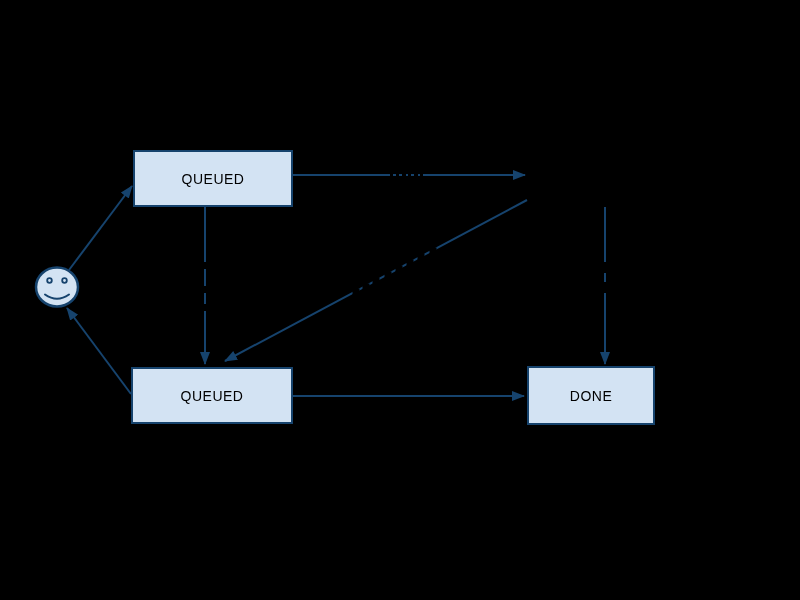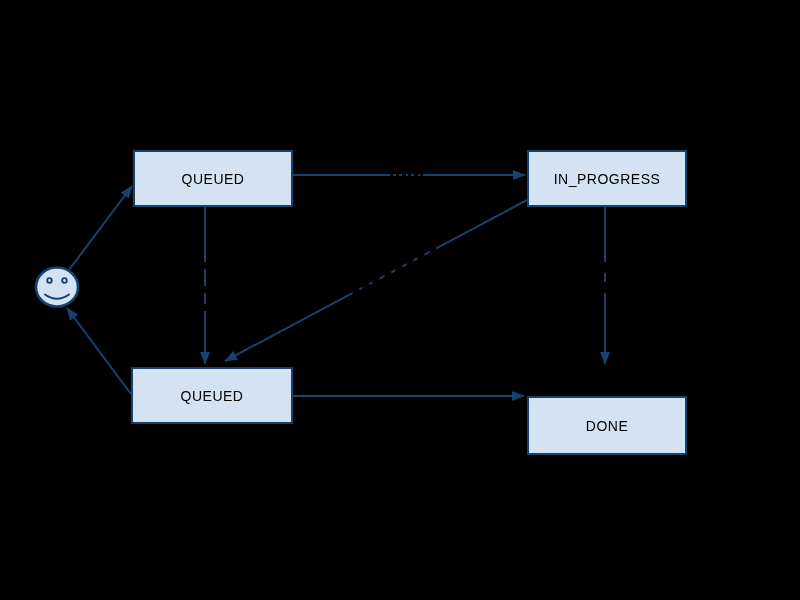--- a/index.html
+++ b/index.html
@@ -48,21 +48,21 @@
     align-items: center;
     justify-content: center;
     color: var(--node-text, #000);
     font-size: 14px;
     letter-spacing: 0.5px;
     white-space: nowrap;
   }
   #n-queued      { left: 133px; top: 150px; width: 160px; height: 57px; }
   #n-in-progress { left: 527px; top: 150px; width: 160px; height: 57px; }
   #n-error       { left: 131px; top: 367px; width: 162px; height: 57px; }
-  #n-done        { left: 527px; top: 366px; width: 160px; height: 59px; margin-top: 30px; }
+  #n-done        { left: 527px; top: 366px; width: 128px; height: 59px; }
 </style>
 </head>
 <body>
 
 <div class="stage">
 
   <svg class="edges-layer" width="800" height="600" viewBox="0 0 800 600">
     <defs>
       <marker id="ah" markerUnits="userSpaceOnUse" markerWidth="16" markerHeight="12" refX="12" refY="5" orient="auto">
         <path class="arrowhead-path" d="M0,0 L13,5 L0,10 Z"></path>
@@ -107,23 +107,20 @@
       <ellipse class="face-circle" cx="57" cy="287" rx="21" ry="19.5"></ellipse>
       <circle class="face-feature" cx="49.5" cy="280.5" r="2.3" stroke-width="1.8"></circle>
       <circle class="face-feature" cx="64.5" cy="280.5" r="2.3" stroke-width="1.8"></circle>
       <path class="face-feature" d="M45,294.5 Q57,303 69,294.5" stroke-width="2" stroke-linecap="round"></path>
     </g>
   </svg>
 
   <div class="node" id="n-queued">
     <span>QUEUED</span>
   </div>
-  <div class="node" id="n-in-progress">
-    <span>IN_PROGRESS</span>
-  </div>
   <div class="node" id="n-error">
     <span>QUEUED</span>
   </div>
   <div class="node" id="n-done">
     <span>DONE</span>
   </div>
 
 </div>
 
 </body></html>

